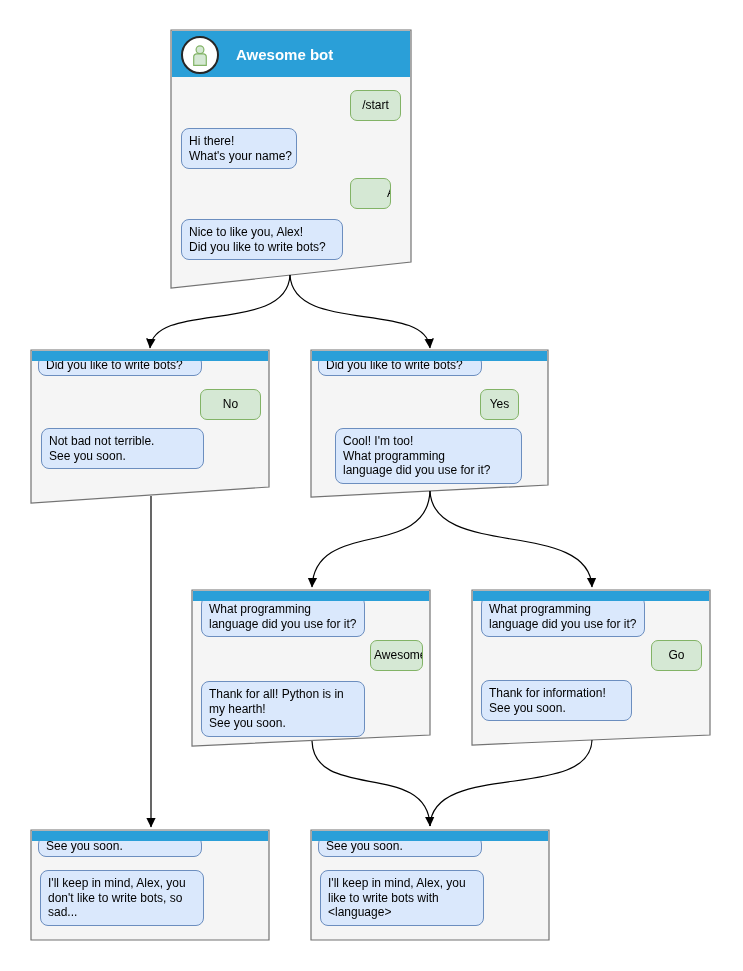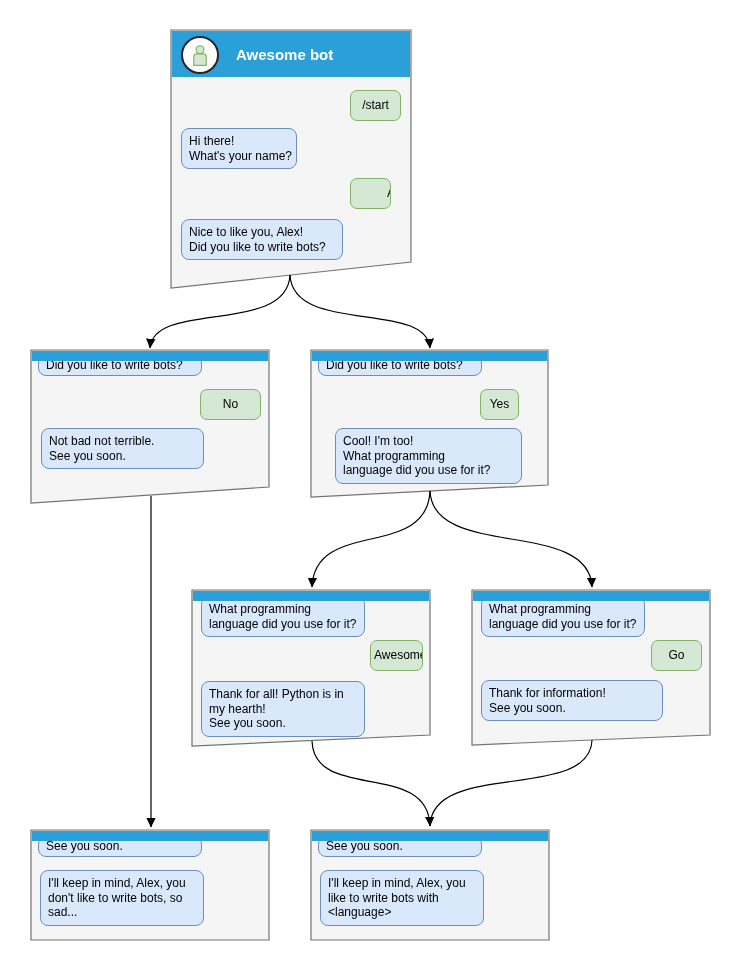--- a/index.html
+++ b/index.html
@@ -88,21 +88,21 @@
   <div class="bubble bot" style="left:201px;top:596px;width:164px;">What programming
 language did you use for it?</div>
   <div class="bubble user" style="left:370px;top:640px;width:53px;">Awesome</div>
   <div class="bubble bot" style="left:201px;top:681px;width:164px;">Thank for all! Python is in
 my hearth!
 See you soon.</div>
 
   <div class="bubble bot" style="left:481px;top:596px;width:164px;">What programming
 language did you use for it?</div>
   <div class="bubble user" style="left:651px;top:640px;width:51px;">Go</div>
-  <div class="bubble bot" style="left:481px;top:680px;width:182px;">Thank for information!
+  <div class="bubble bot" style="left:481px;top:680px;width:151px;">Thank for information!
 See you soon.</div>
 
   <div class="bubble bot single" style="left:38px;top:836px;width:164px;">See you soon.</div>
   <div class="bubble bot" style="left:40px;top:870px;width:164px;">I'll keep in mind, Alex, you
 don't like to write bots, so
 sad...</div>
 
   <div class="bubble bot single" style="left:318px;top:836px;width:164px;">See you soon.</div>
   <div class="bubble bot" style="left:320px;top:870px;width:164px;">I'll keep in mind, Alex, you
 like to write bots with

